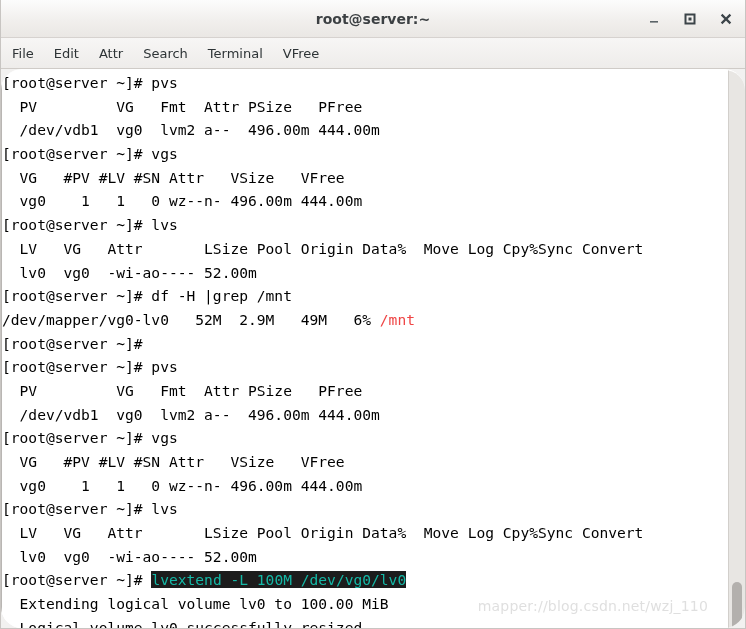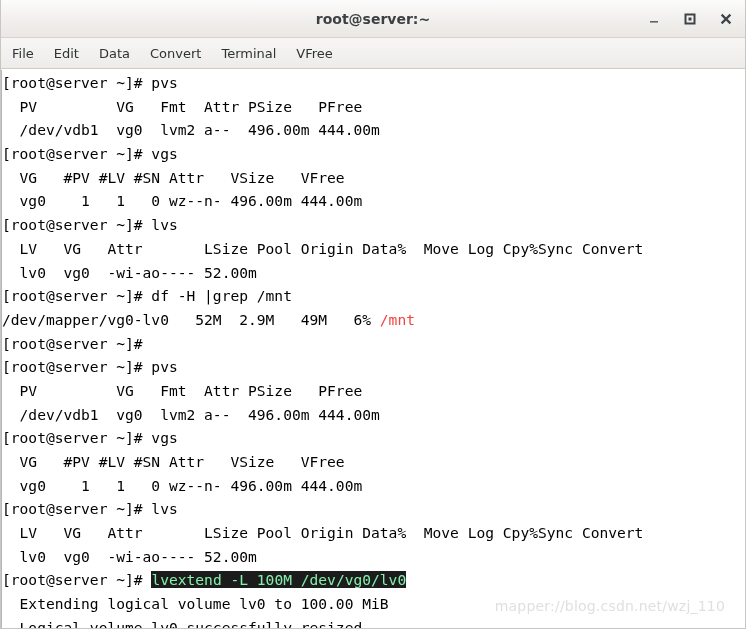--- a/index.html
+++ b/index.html
@@ -87,25 +87,25 @@
     color: #2e3436;
     padding: 3px 10px;
     cursor: default;
     white-space: nowrap;
   }
 
   
   #terminal-area {
     flex: 1 1 auto;
     display: flex;
-    flex-direction: column;
     background: #ffffff;
     overflow: hidden;
     position: relative;
     border-top: 1px solid #ffffff;
+    border-radius: 21px;
   }
 
   #term-screen {
     flex: 1 1 auto;
     position: relative;
     background: #ffffff;
     overflow: hidden;
     padding: 0;
     border-left: 1px solid #b9b6b3;
   }
@@ -119,21 +119,21 @@
     line-height: 23.7px;
     color: #000000;
     white-space: pre;
     letter-spacing: 0px;
   }
   .tline {
     height: 23.7px;
     white-space: pre;
   }
   .seg-red   { color: #ef4444; }
-  .seg-sel   { background: #1c1c1c; color: #86efac; }
+  .seg-sel   { background: #1c1c1c; color: #14b8a6; }
 
   
   #scrollbar {
     width: 16px;
     min-width: 16px;
     background: #e8e6e3;
     border-left: 1px solid #d2cfcb;
     position: relative;
   }
   #scroll-thumb {
@@ -190,22 +190,22 @@
             <path d="M2.6 2.6 L11.4 11.4 M11.4 2.6 L2.6 11.4" stroke="#3c4449" stroke-width="2.2" stroke-linecap="butt"></path>
           </svg>
         </span>
       </button>
     </div>
   </div>
 
   <div id="menubar">
     <div class="menu-item">File</div>
     <div class="menu-item">Edit</div>
-    <div class="menu-item">Data</div>
-    <div class="menu-item">Convert</div>
+    <div class="menu-item">Attr</div>
+    <div class="menu-item">Search</div>
     <div class="menu-item">Terminal</div>
     <div class="menu-item">VFree</div>
   </div>
 
   <div id="terminal-area">
 
     <div id="term-screen">
       <div id="term-lines"><div class="tline"><span>[root@server ~]# pvs</span></div><div class="tline"><span>  PV         VG   Fmt  Attr PSize   PFree</span></div><div class="tline"><span>  /dev/vdb1  vg0  lvm2 a--  496.00m 444.00m</span></div><div class="tline"><span>[root@server ~]# vgs</span></div><div class="tline"><span>  VG   #PV #LV #SN Attr   VSize   VFree</span></div><div class="tline"><span>  vg0    1   1   0 wz--n- 496.00m 444.00m</span></div><div class="tline"><span>[root@server ~]# lvs</span></div><div class="tline"><span>  LV   VG   Attr       LSize Pool Origin Data%  Move Log Cpy%Sync Convert</span></div><div class="tline"><span>  lv0  vg0  -wi-ao---- 52.00m</span></div><div class="tline"><span>[root@server ~]# df -H |grep /mnt</span></div><div class="tline"><span>/dev/mapper/vg0-lv0   52M  2.9M   49M   6% </span><span class="seg-red">/mnt</span></div><div class="tline"><span>[root@server ~]# </span></div><div class="tline"><span>[root@server ~]# pvs</span></div><div class="tline"><span>  PV         VG   Fmt  Attr PSize   PFree</span></div><div class="tline"><span>  /dev/vdb1  vg0  lvm2 a--  496.00m 444.00m</span></div><div class="tline"><span>[root@server ~]# vgs</span></div><div class="tline"><span>  VG   #PV #LV #SN Attr   VSize   VFree</span></div><div class="tline"><span>  vg0    1   1   0 wz--n- 496.00m 444.00m</span></div><div class="tline"><span>[root@server ~]# lvs</span></div><div class="tline"><span>  LV   VG   Attr       LSize Pool Origin Data%  Move Log Cpy%Sync Convert</span></div><div class="tline"><span>  lv0  vg0  -wi-ao---- 52.00m</span></div><div class="tline"><span>[root@server ~]# </span><span class="seg-sel">lvextend -L 100M /dev/vg0/lv0</span></div><div class="tline"><span>  Extending logical volume lv0 to 100.00 MiB</span></div><div class="tline"><span>  Logical volume lv0 successfully resized</span></div></div>
       <div id="watermark">mapper://blog.csdn.net/wzj_110</div>
     </div>

